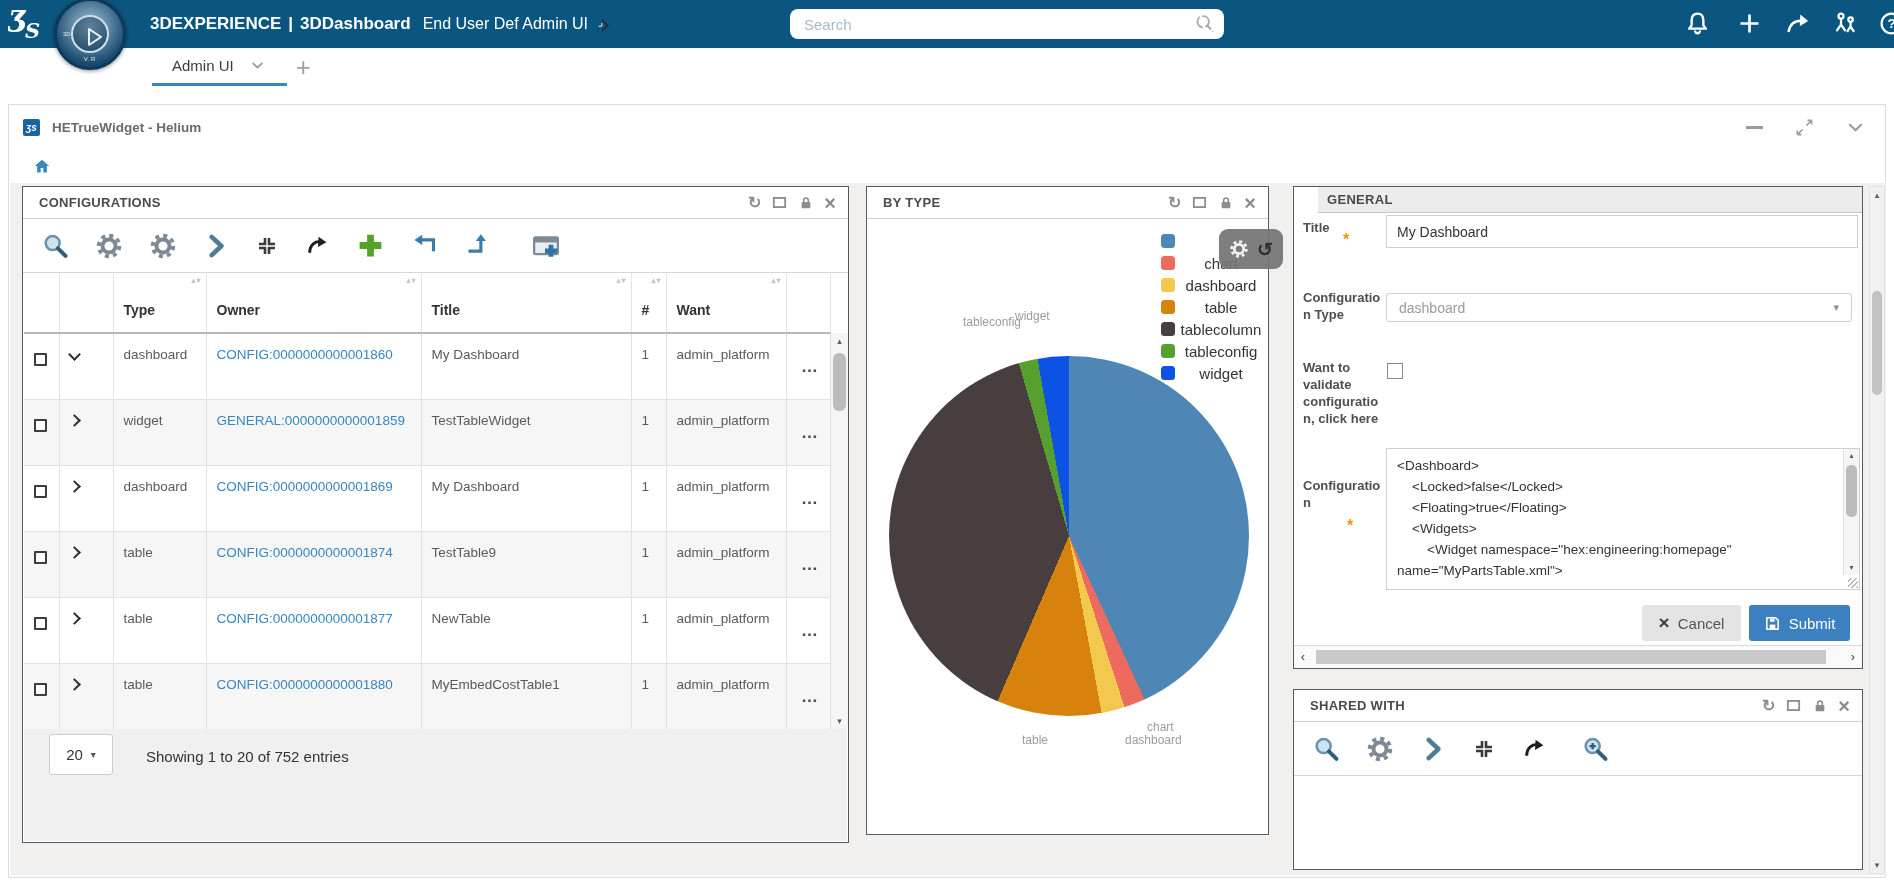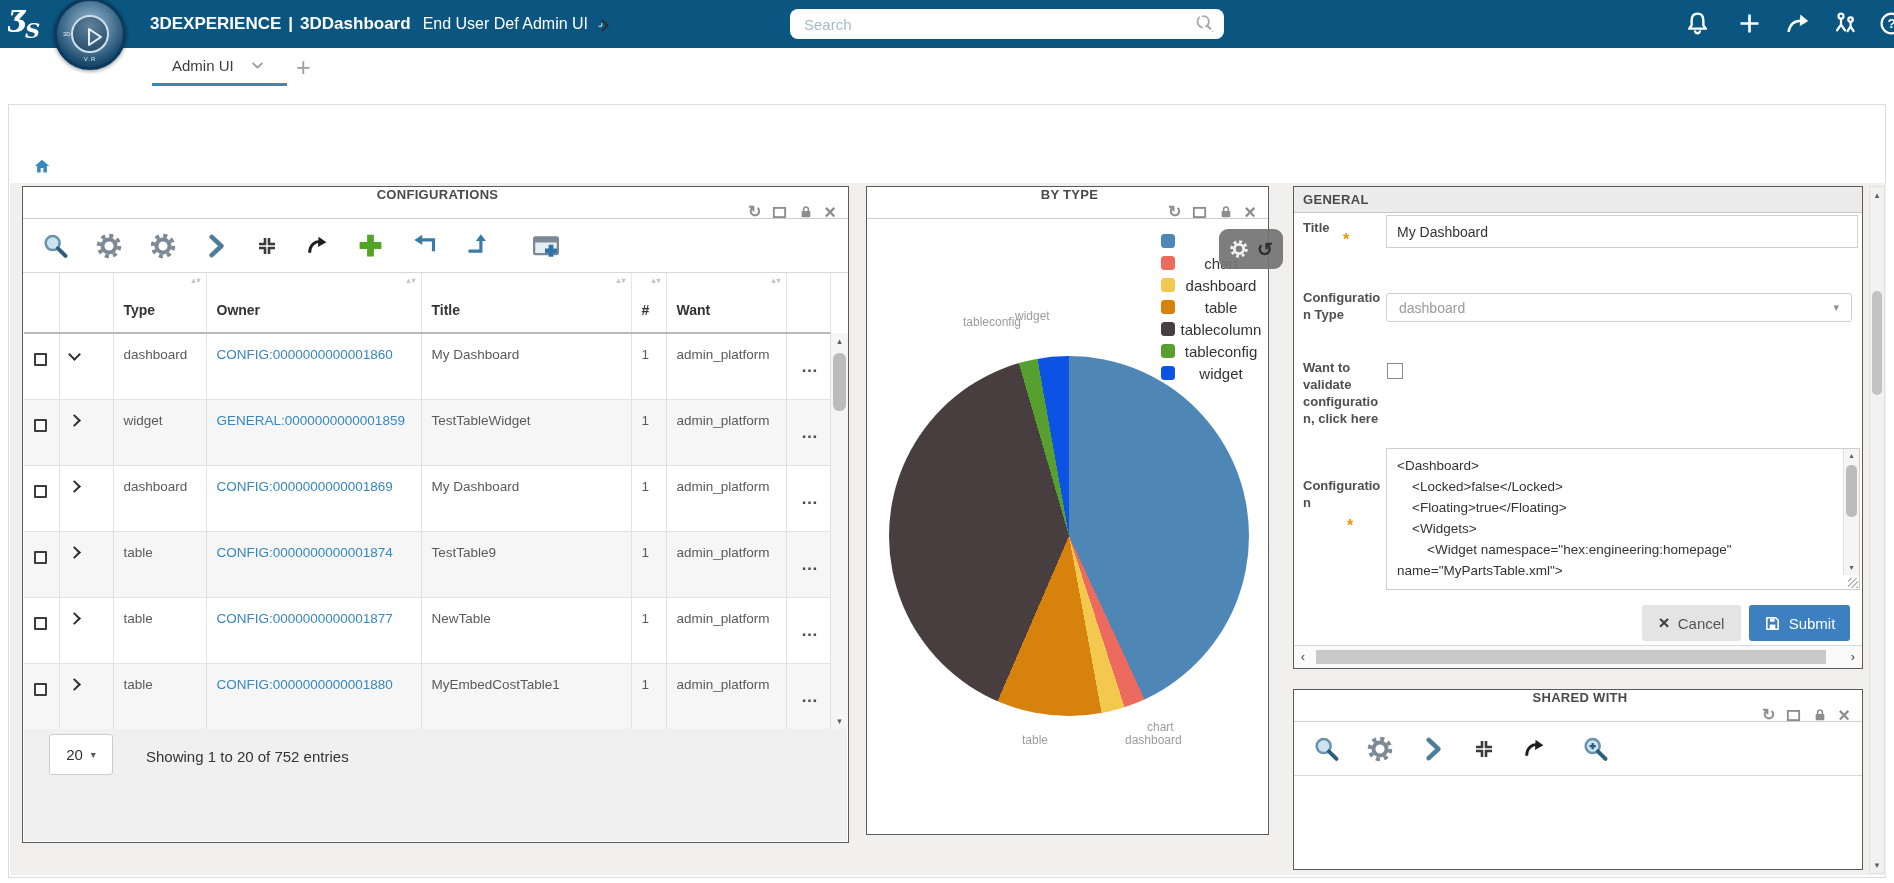--- a/index.html
+++ b/index.html
@@ -47,21 +47,21 @@
                           color:#fff; font-size:10px; font-weight:bold; font-style:italic; text-align:center; line-height:17px; }
   #card-header .title { margin-left:12px; font-size:13.5px; font-weight:bold; color:#6b6b6b; }
   #card-controls { margin-left:auto; display:flex; align-items:center; gap:32px; padding-right:20px; color:#9a9a9a; }
   #card-controls .dash { width:17px; height:3px; background:#9a9a9a; }
   #home-row { position:absolute; left:0; top:44px; width:100%; height:34px; background:#fff; }
   #home-row .home { position:absolute; left:24px; top:8px; color:#3787c0; }
   #content-bg { position:absolute; left:1px; top:78px; width:1876px; height:692px; background:#f1f0ee; }
 
   
   .panel { position:absolute; background:#fff; border:1px solid #5a5a5a; }
-  .phead { height:32px; border-bottom:1px solid #cfcfcf; display:flex; align-items:center; padding:0 12px 0 16px; background:#fff;flex-direction:column; }
+  .phead { height:32px; border-bottom:1px solid #cfcfcf; display:flex; align-items:center; padding:0 12px 0 16px; background:#fff; }
   .ptitle { font-size:13px; font-weight:bold; color:#4a4a4a; letter-spacing:.3px; }
   .picons { margin-left:auto; display:flex; align-items:center; gap:10px; color:#8d8d8d; }
   .picons .gl { font-size:16px; font-weight:bold; line-height:1; color:#8d8d8d; }
   .picons .gl.x { font-size:20px; }
   .ptools { height:54px; display:flex; align-items:center; gap:26px; padding-left:18px; border-bottom:1px solid #d7d7d7; background:#fff; }
 
   
   #cfg-table { position:absolute; left:1px; top:86px; width:806px; border-collapse:collapse; table-layout:fixed; }
   #cfg-table th { height:60px; vertical-align:bottom; padding:0 0 14px 10px; text-align:left; font-size:14px; color:#333;
                   background:#fff; border-bottom:2px solid #b9b9b9; border-right:1px solid #e4e4e4; position:relative; }
@@ -286,20 +286,33 @@
   <div id="tab-active">
     <span class="lbl">Admin UI</span>
     <svg class="caret ic" width="15" height="15" viewBox="0 0 24 24">
         <use href="#i-chevd"></use>
       </svg>
   </div>
   <div id="tab-add">+</div>
 </div>
 
 <div id="card">
+  <div id="card-header">
+    <div class="appicon">ʒs</div>
+    <div class="title">HETrueWidget - Helium</div>
+    <div id="card-controls">
+      <div class="dash"></div>
+      <svg class="ic" width="19" height="19" viewBox="0 0 24 24">
+          <use href="#i-expand"></use>
+        </svg>
+      <svg class="ic" width="19" height="19" viewBox="0 0 24 24">
+          <use href="#i-chevd"></use>
+        </svg>
+    </div>
+  </div>
   <div id="home-row">
     <svg class="home ic" width="18" height="18" viewBox="0 0 24 24">
         <use href="#i-home"></use>
       </svg>
   </div>
   <div id="content-bg"></div>
 </div>
 
 <div class="panel" id="p-config" style="left:22px;top:186px;width:827px;height:657px;">
   <div class="phead">
@@ -529,21 +542,21 @@
   <span class="pie-lb" style="left:258px;top:546px;">dashboard</span>
 
   <div id="hover-tools">
     <svg class="ic" width="20" height="20" viewBox="0 0 24 24" style="color:#f2f2f2">
         <use href="#i-gear"></use>
       </svg>
     <span class="undo">↺</span>
   </div>
 </div>
 
-<div class="panel" id="p-general" style="left:1293px;top:186px;width:570px;height:483px;">
+<div class="panel" id="p-general" style="left:1293px;top:186px;width:570px;height:483px;padding-left:24px;">
   <div class="ghead">
     <span class="ptitle">GENERAL</span>
   </div>
 
   <div class="flabel" style="top:32px;">Title</div>
   <span class="req" style="left:49px;top:44px;">*</span>
   <input id="f-title" type="text" value="My Dashboard" style="">
 
   <div class="flabel" style="top:102px;">Configuration Type</div>
   <div id="f-type">

